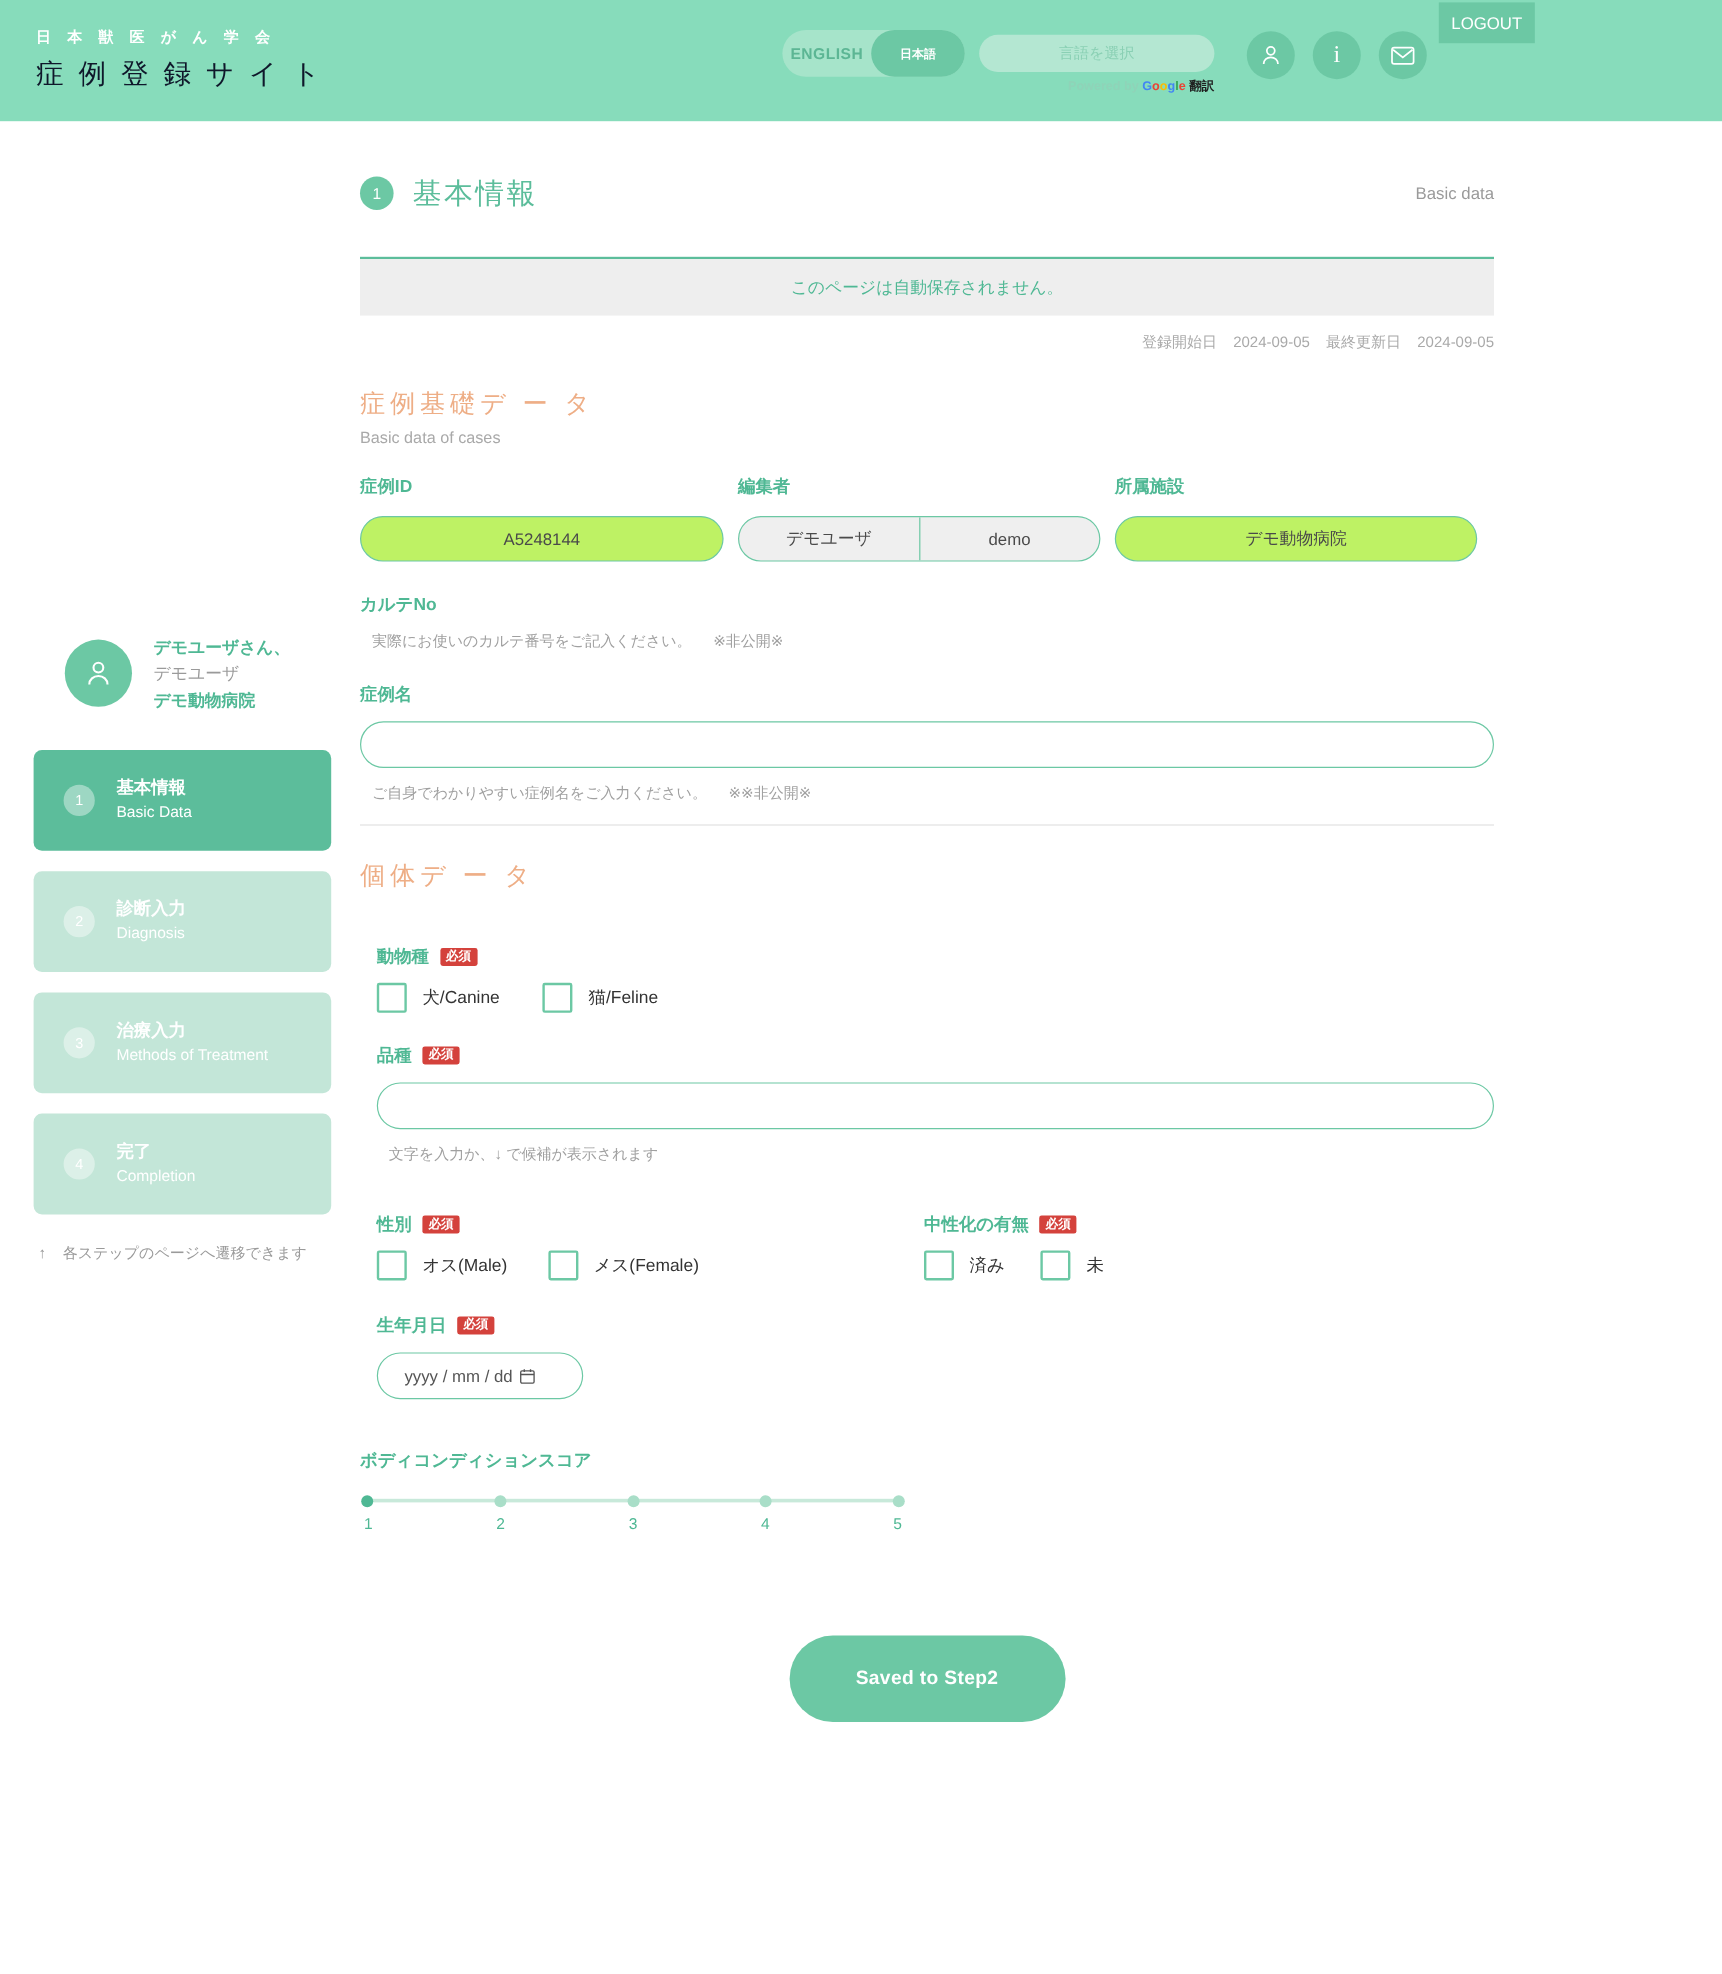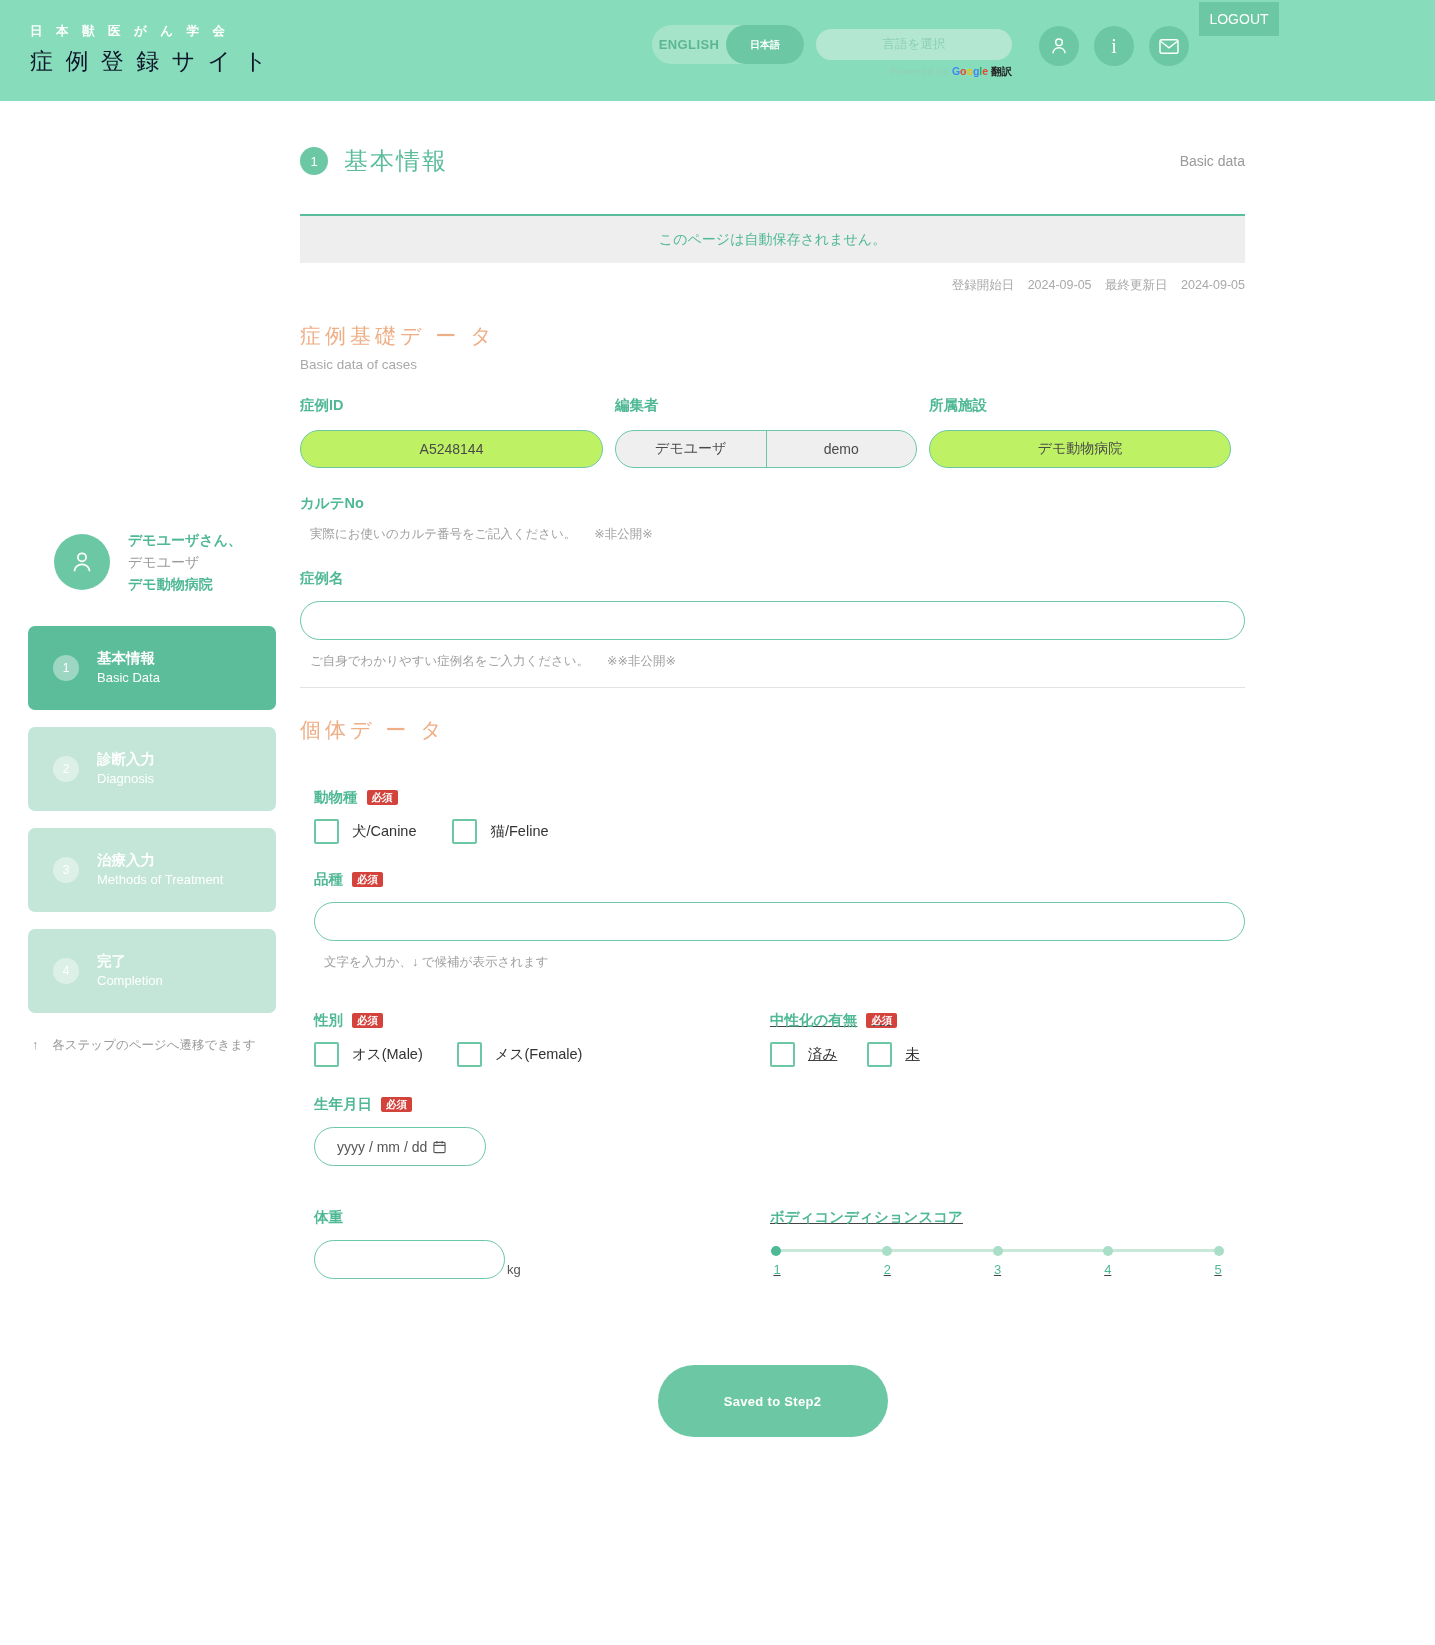--- a/index.html
+++ b/index.html
@@ -271,21 +271,21 @@
     background: #fff;
     border-radius: 2px;
     cursor: pointer; flex: none;
   }
   .chk-label { font-size: 14.5px; color: #333; margin-left: 13px; }
 
   .indent { padding-left: 14px; }
 
   .two-col { display: flex; margin-top: 40px; }
   .col-left { width: 470px; }
-  .col-right { flex: 1; text-decoration: underline; }
+  .col-right { flex: 1; }
 
   .date-pill {
     width: 172px; height: 39px;
     border: 1px solid #6cc8a4; border-radius: 22px;
     display: flex; align-items: center; gap: 6px;
     padding-left: 22px; margin-top: 13px;
     font-size: 14px; color: #555;
   }
 
   .weight-row { display: flex; align-items: flex-end; margin-top: 13px; }
@@ -312,21 +312,21 @@
     margin-top: 10px; padding: 0 1px;
   }
   .bcs-ticks span { font-size: 13px; color: #4fb894; width: 12px; text-align: center; }
 
   .save-wrap { display: flex; justify-content: center; margin-top: 86px; }
   .save-btn {
     width: 230px; height: 72px;
     background: #6cc8a4; color: #fff;
     border-radius: 36px;
     display: flex; align-items: center; justify-content: center;
-    font-size: 13px; font-weight: 700;
+    font-size: 16px; font-weight: 700;
     cursor: pointer;
     letter-spacing: .3px;
   }
 </style>
 </head>
 <body>
 
 <div class="header">
   <div class="brand">
     <div class="brand-sub">日 本 獣 医 が ん 学 会</div>
@@ -548,27 +548,20 @@
       <div class="date-pill">
         <span>yyyy / mm / dd</span>
         <svg width="13" height="14" viewBox="0 0 14 15" fill="none" stroke="#555" stroke-width="1.2">
           <rect x="1" y="2.5" width="12" height="11" rx="1.2"></rect>
             <path d="M1 5.8h12M4.2 1v2.6M9.8 1v2.6"></path>
         </svg>
       </div>
     </div>
 
     <div class="two-col" style="margin-top:42px">
-      <div class="col-left indent">
-        <div class="field-label">体重</div>
-        <div class="weight-row">
-          <div class="weight-input"></div>
-          <div class="weight-unit">kg</div>
-        </div>
-      </div>
       <div class="col-right">
         <div class="field-label">ボディコンディションスコア</div>
         <div class="bcs-wrap">
           <div class="bcs-track">
             <div class="bcs-dot sel" style="left:0%"></div>
             <div class="bcs-dot" style="left:25%"></div>
             <div class="bcs-dot" style="left:50%"></div>
             <div class="bcs-dot" style="left:75%"></div>
             <div class="bcs-dot" style="left:100%"></div>
           </div>

